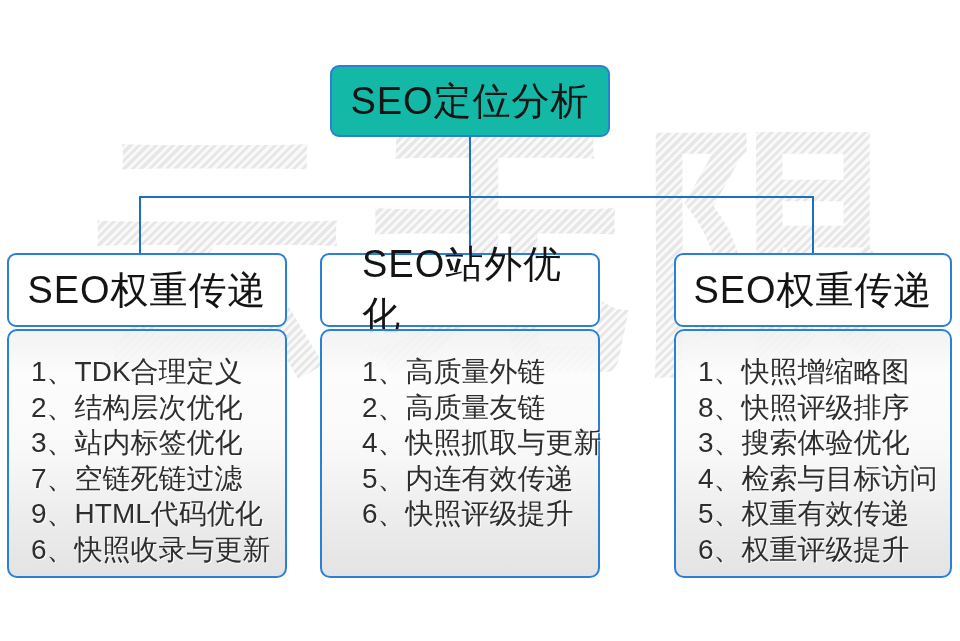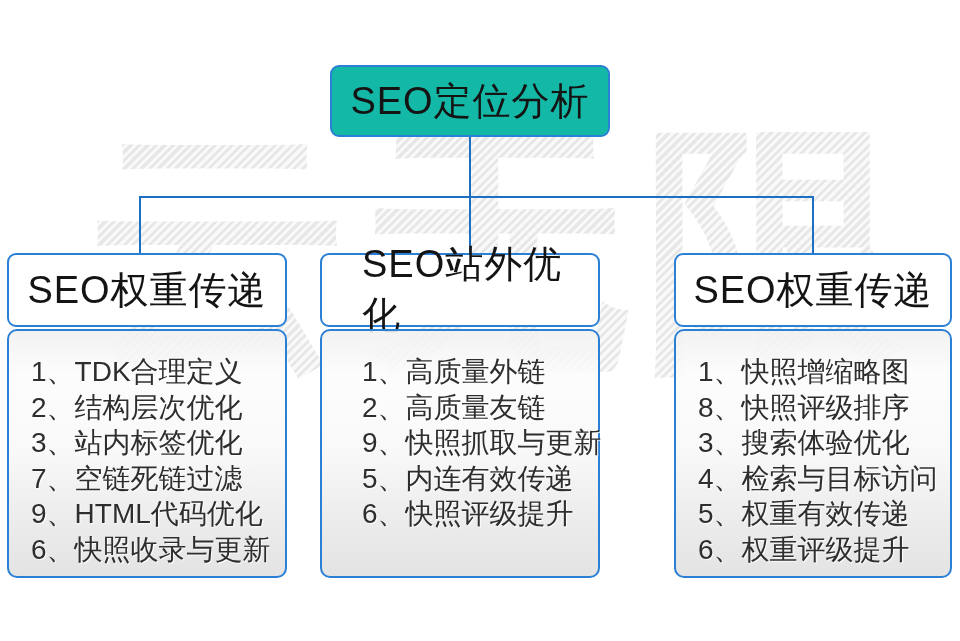--- a/index.html
+++ b/index.html
@@ -101,21 +101,21 @@
     </ul>
   </div>
 
   <div class="head-box" id="col-1-head">
     <span class="title">SEO站外优化</span>
   </div>
   <div class="list-panel" id="col-1-panel">
     <ul>
       <li>1、高质量外链</li>
       <li>2、高质量友链</li>
-      <li>9、快照抓取与更新</li>
+      <li>4、快照抓取与更新</li>
       <li>5、内连有效传递</li>
       <li>6、快照评级提升</li>
     </ul>
   </div>
 
   <div class="head-box" id="col-2-head">
     <span class="title">SEO权重传递</span>
   </div>
   <div class="list-panel" id="col-2-panel">
     <ul>

